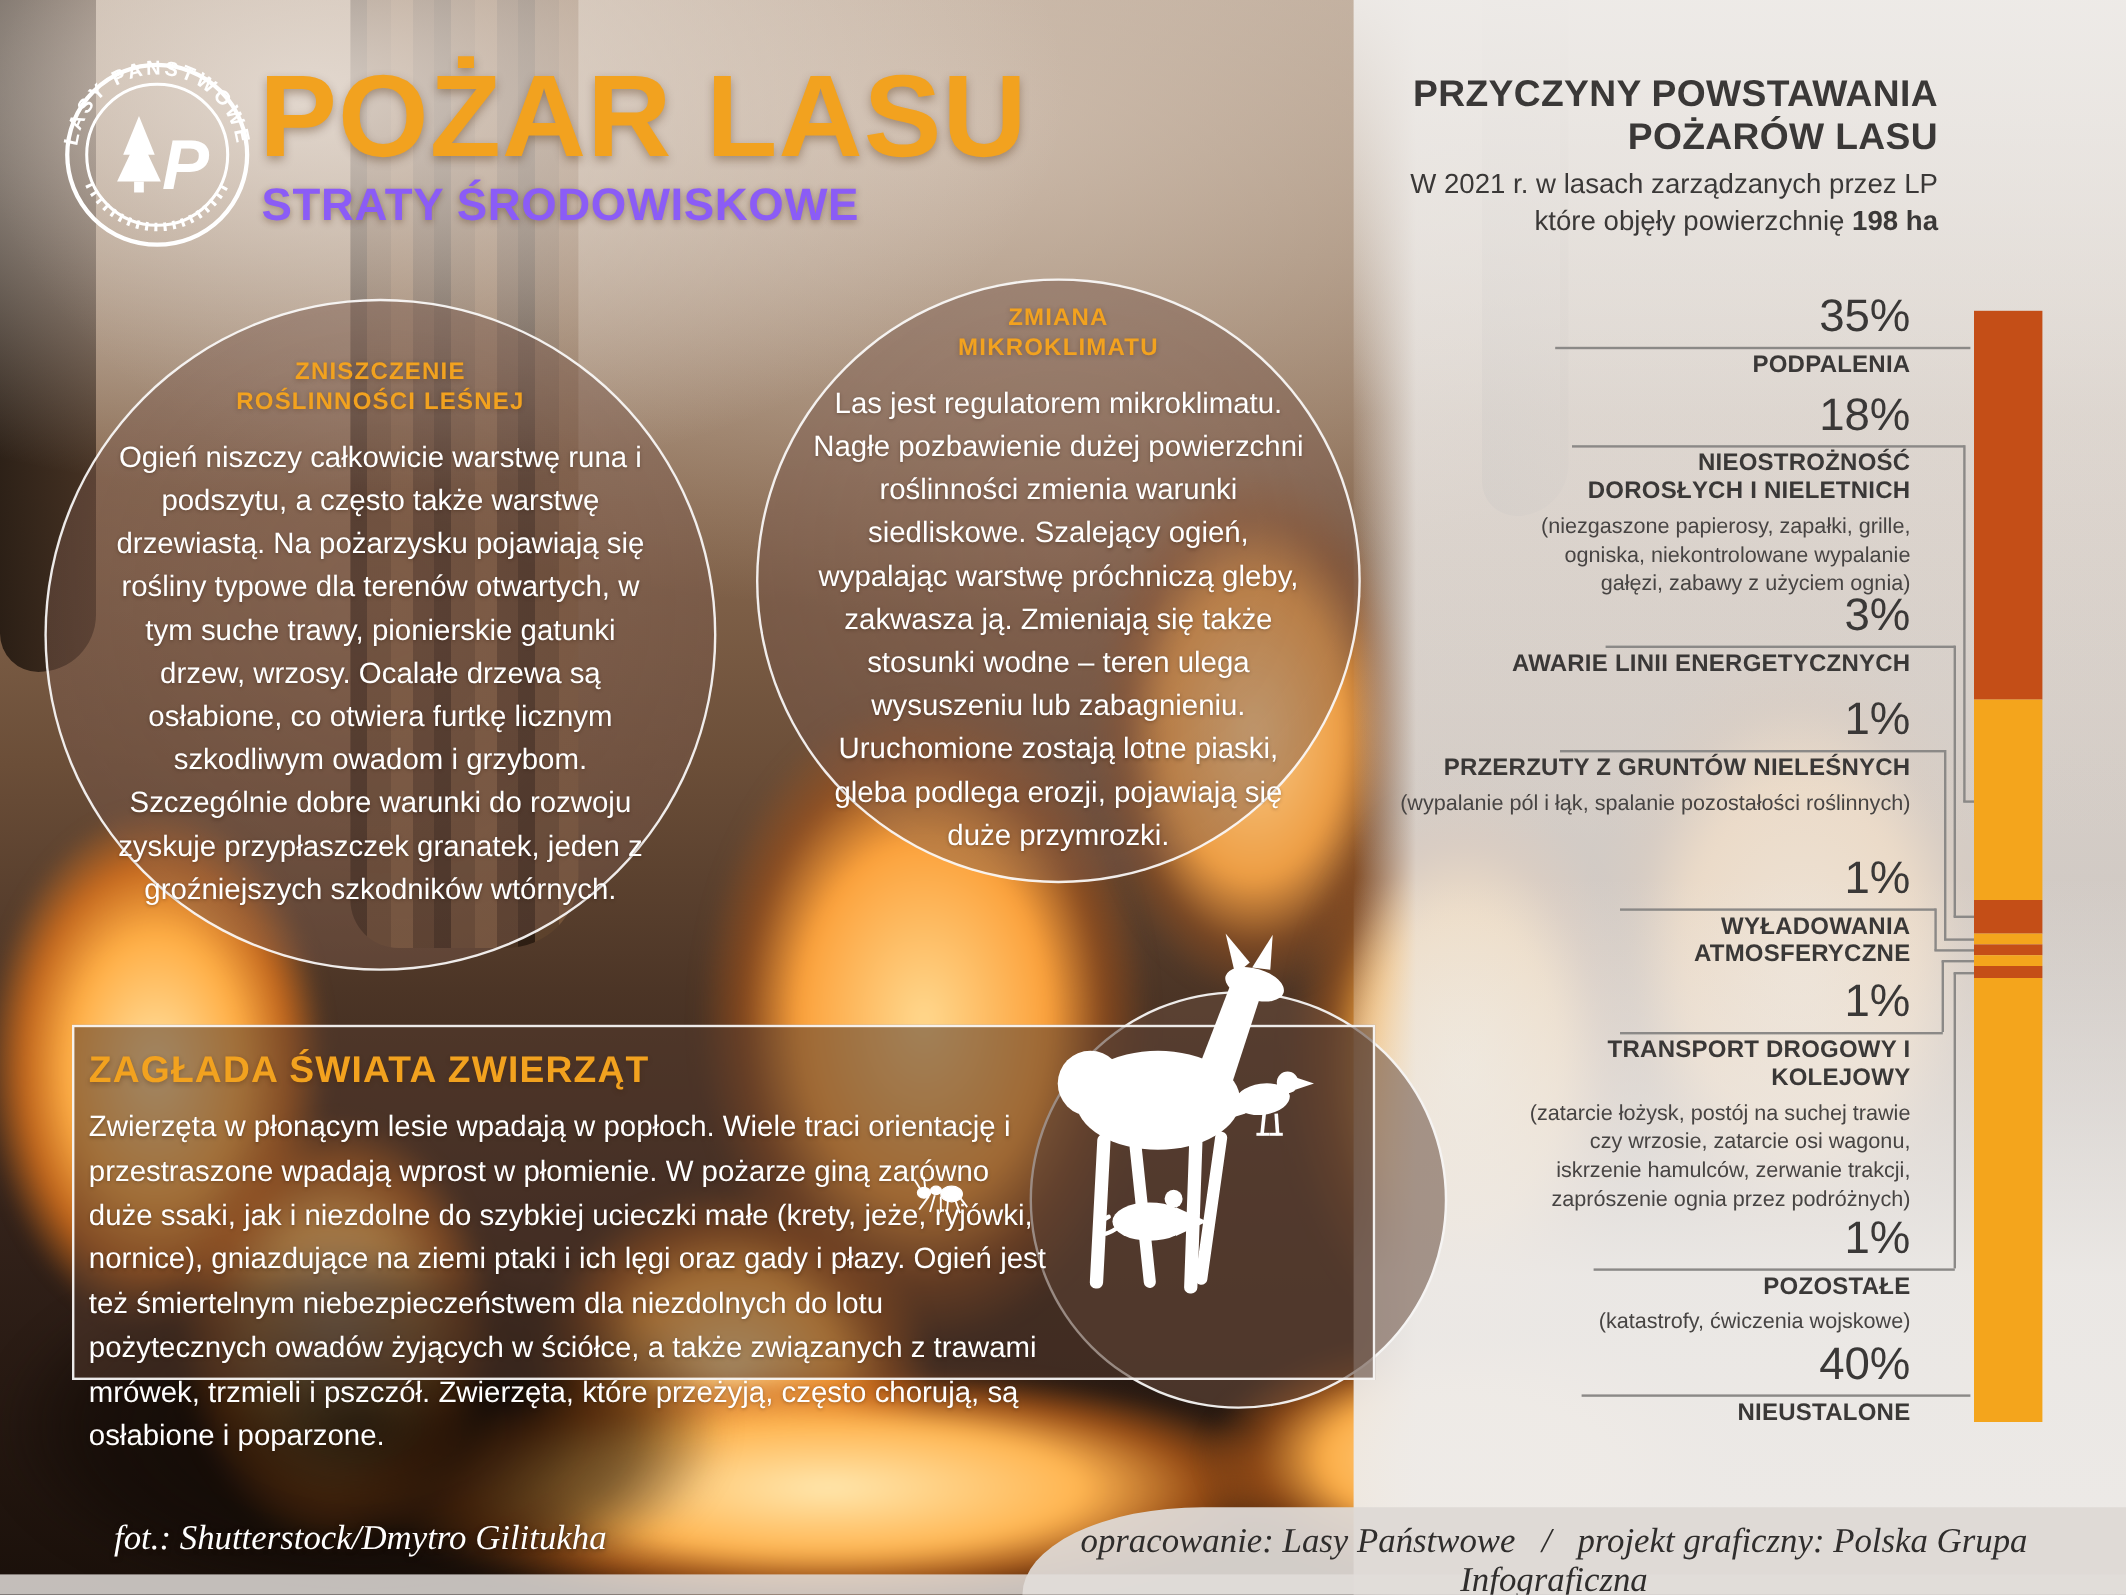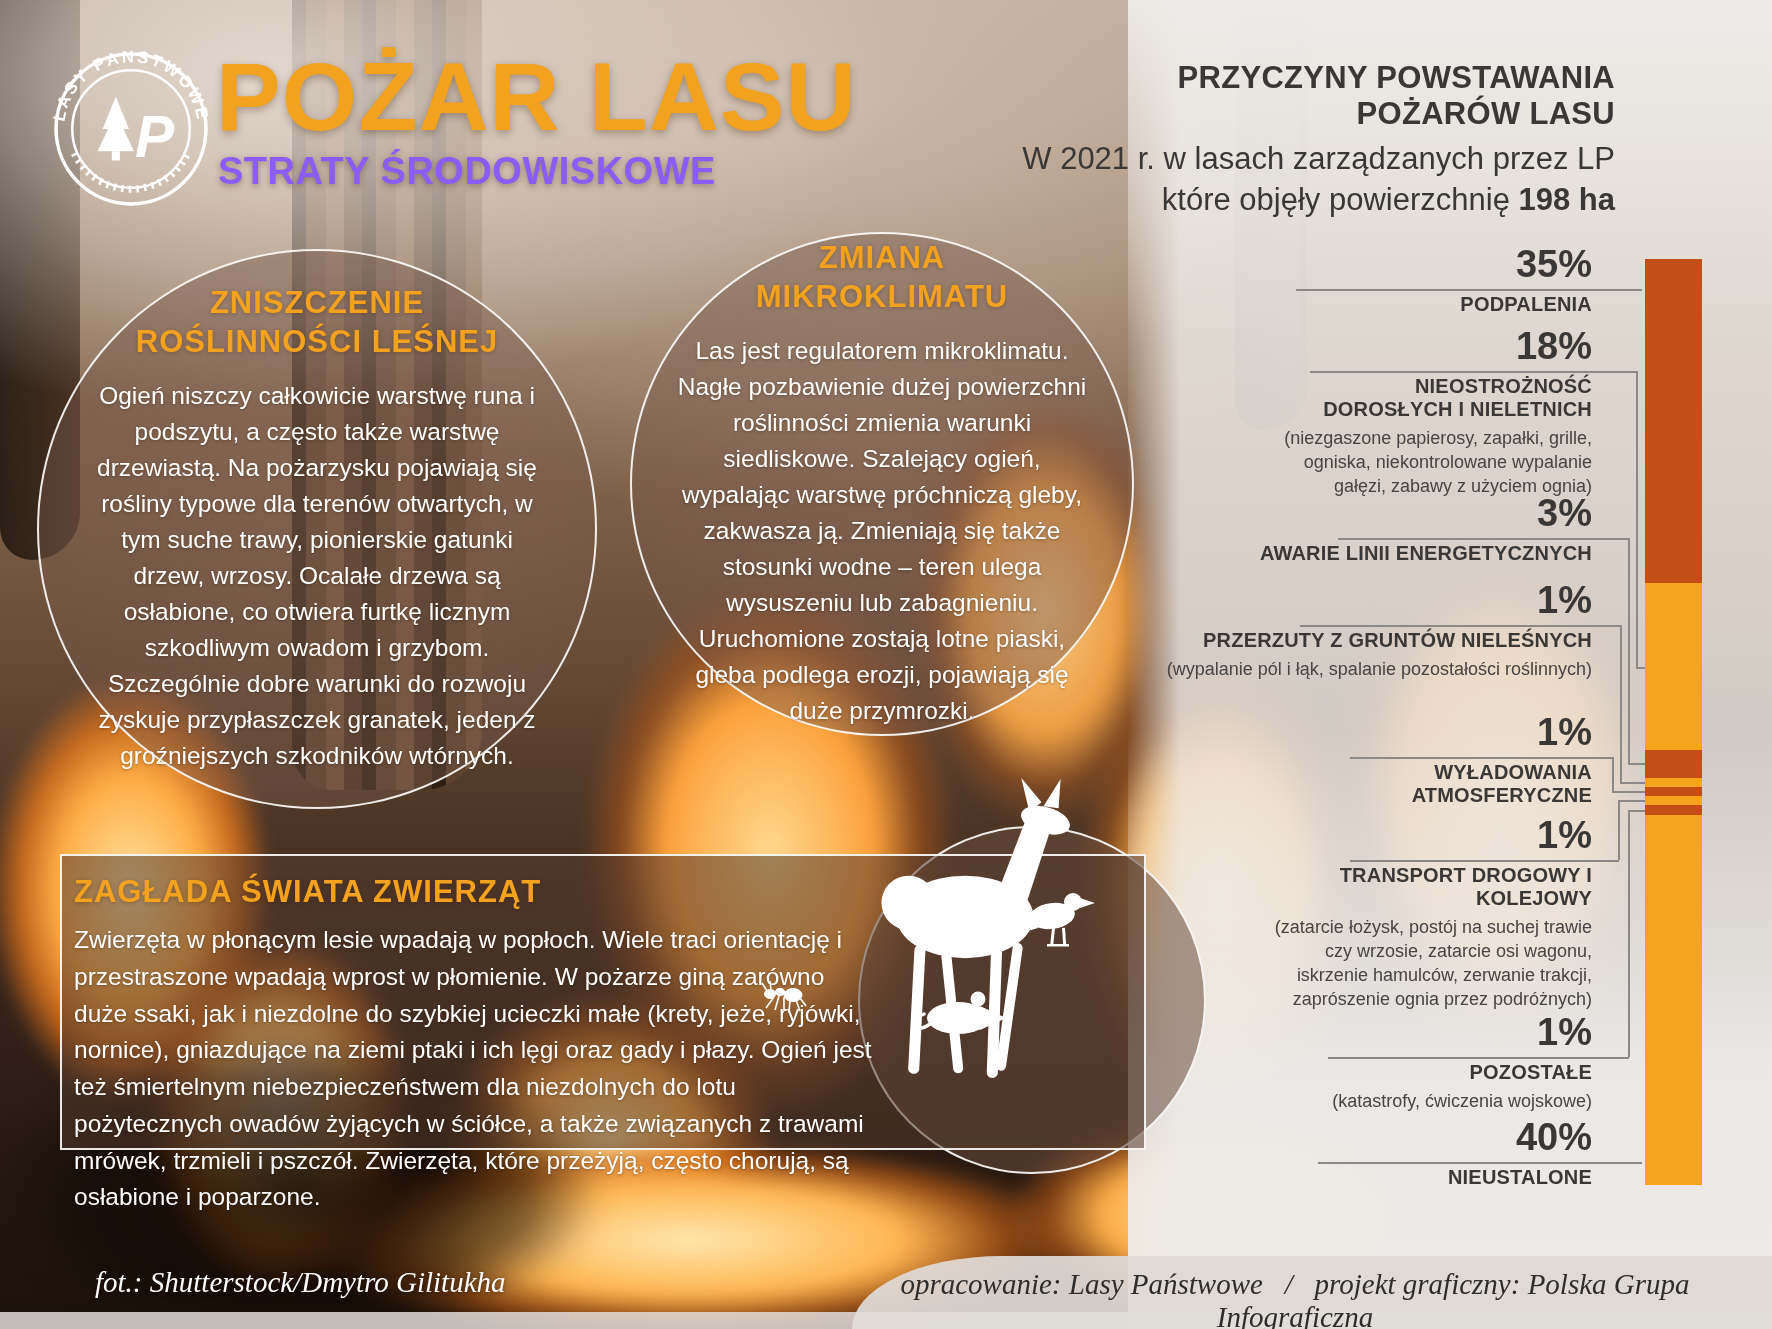--- a/index.html
+++ b/index.html
@@ -45,44 +45,44 @@
     color:var(--accent,#F2A21F);line-height:1.02;text-shadow:0 3px 8px rgba(70,35,0,.35);white-space:nowrap;}
   .page-subtitle{position:absolute;left:218px;top:150px;font-size:38px;font-weight:800;letter-spacing:.5px;
     color:#8b5cf6;text-shadow:0 2px 6px rgba(70,35,0,.4);white-space:nowrap;}
 
   
   .bubble{position:absolute;border-radius:50%;border:2px solid rgba(255,255,255,.9);
     background:radial-gradient(circle at 50% 45%,rgba(134,100,86,.5),rgba(110,80,68,.42));
     display:flex;flex-direction:column;justify-content:center;align-items:center;text-align:center;}
   .bubble.b1{left:37px;top:249px;width:560px;height:560px;padding:30px 48px;text-align:center;}
   .bubble.b2{left:630px;top:232px;width:504px;height:504px;padding:26px 40px;}
-  .bubble-title{color:var(--accent,#F2A21F);font-weight:800;font-size:31px;line-height:1.25;letter-spacing:1px;margin-bottom:16px;text-shadow:0 1px 4px rgba(60,30,0,.3);}
+  .bubble-title{color:var(--accent,#F2A21F);font-weight:800;font-size:20px;line-height:1.25;letter-spacing:1px;margin-bottom:16px;text-shadow:0 1px 4px rgba(60,30,0,.3);}
   .bubble-body{color:#fff;font-size:24.5px;line-height:1.47;text-shadow:0 1px 3px rgba(40,20,5,.35);}
 
   
   .animals-circle{position:absolute;left:858px;top:826px;width:348px;height:348px;border-radius:50%;
     border:2px solid rgba(255,255,255,.9);background:rgba(104,76,62,.55);}
   .panel{position:absolute;left:60px;top:854px;width:1086px;height:296px;border:2px solid rgba(255,255,255,.9);
     background:rgba(84,58,46,.55);padding:18px 12px;}
   .panel-title{color:var(--accent,#F2A21F);font-size:31px;font-weight:800;letter-spacing:1px;text-shadow:0 1px 4px rgba(60,30,0,.3);}
   .panel-body{margin-top:12px;width:808px;font-size:24.5px;line-height:1.5;color:#fff;text-shadow:0 1px 3px rgba(40,20,5,.35);}
   .animal{position:absolute;}
 
   
   .causes-title{position:absolute;right:157px;top:60px;text-align:right;color:var(--tdark,#3A3837);
     font-size:31px;font-weight:800;line-height:1.16;letter-spacing:.3px;}
   .causes-intro{position:absolute;right:157px;top:138px;text-align:right;color:var(--tdark,#3A3837);
-    font-size:31px;line-height:1.33;}
+    font-size:23px;line-height:1.33;}
   .causes-intro b{font-weight:800;}
 
   
   .bar-col{position:absolute;left:1645px;top:259px;width:57px;height:926px;display:flex;flex-direction:column;}
   .bar-seg{width:100%;}
   .grp{position:absolute;right:180px;width:340px;text-align:right;color:var(--tdark,#3A3837);}
-  .pct{font-size:38px;font-weight:700;line-height:42px;}
+  .pct{font-size:38px;font-weight:400;line-height:42px;}
   .cat{margin-top:8px;font-size:20px;font-weight:800;line-height:1.16;letter-spacing:.2px;}
   .note{margin-top:6px;font-size:18px;line-height:1.32;color:#474443;}
   .note:empty{display:none;}
   .callout{position:absolute;background:#8b8987;}
 
   
   .bottom-strip{position:absolute;left:0;top:1312px;width:1772px;height:17px;background:rgba(226,221,217,.85);}
   .credit-band{position:absolute;left:852px;top:1256px;width:920px;height:73px;
     background:rgba(222,217,213,.94);border-top-left-radius:150px 73px;}
   .credit-left{position:absolute;left:95px;top:1266px;font-family:"Liberation Serif",serif;font-style:italic;

